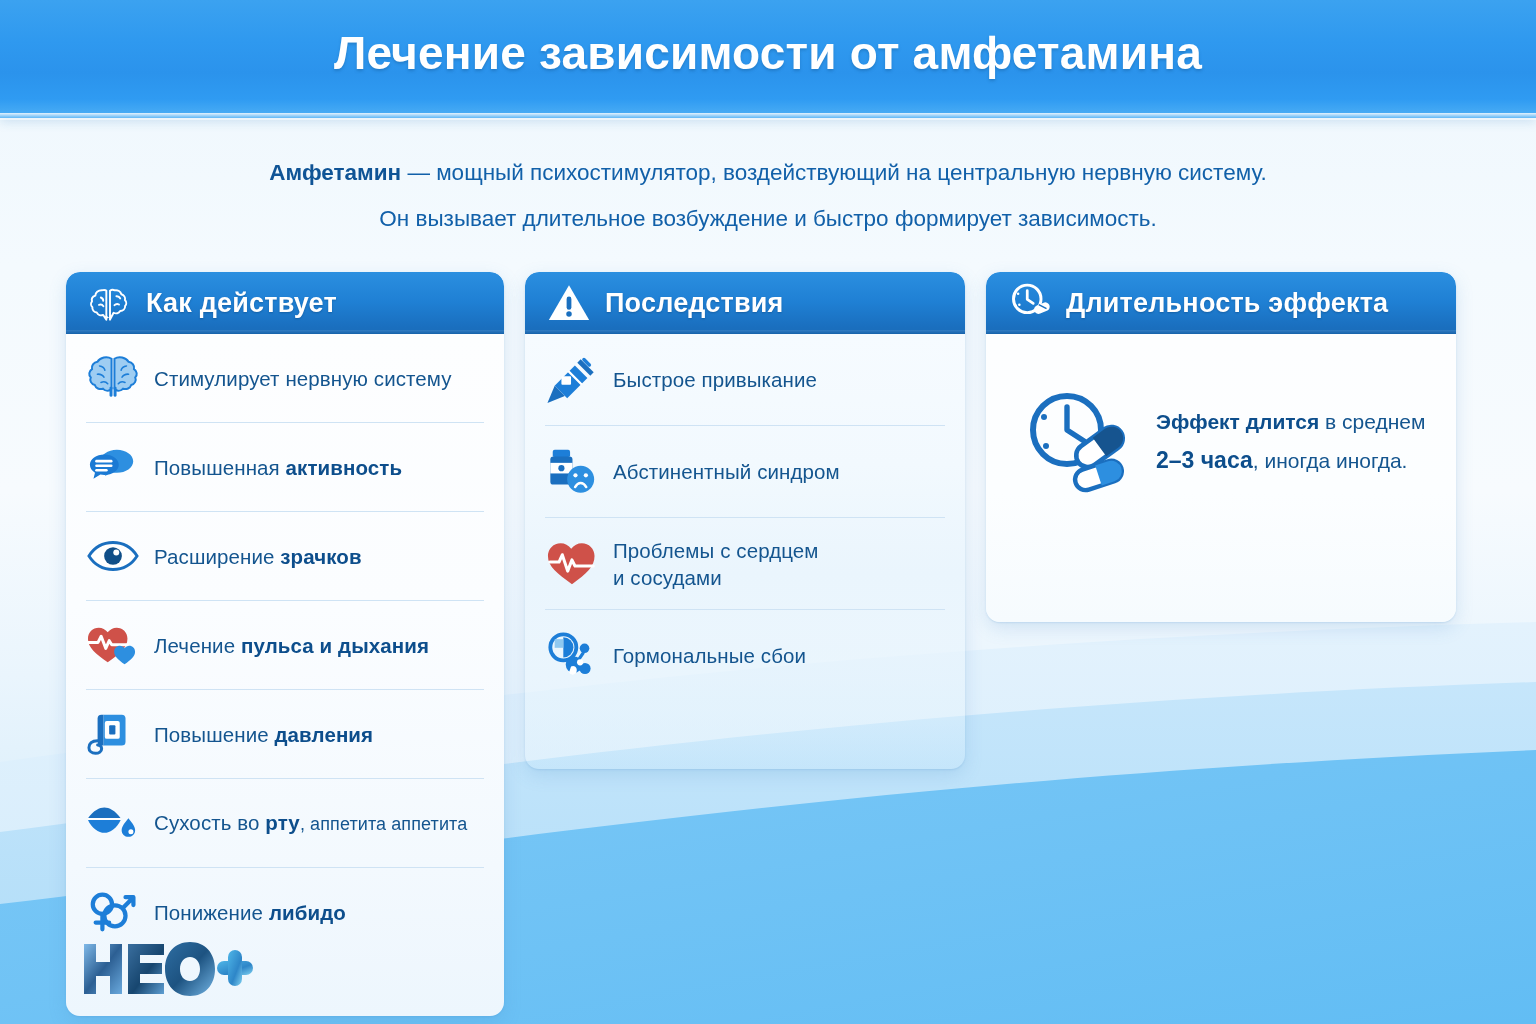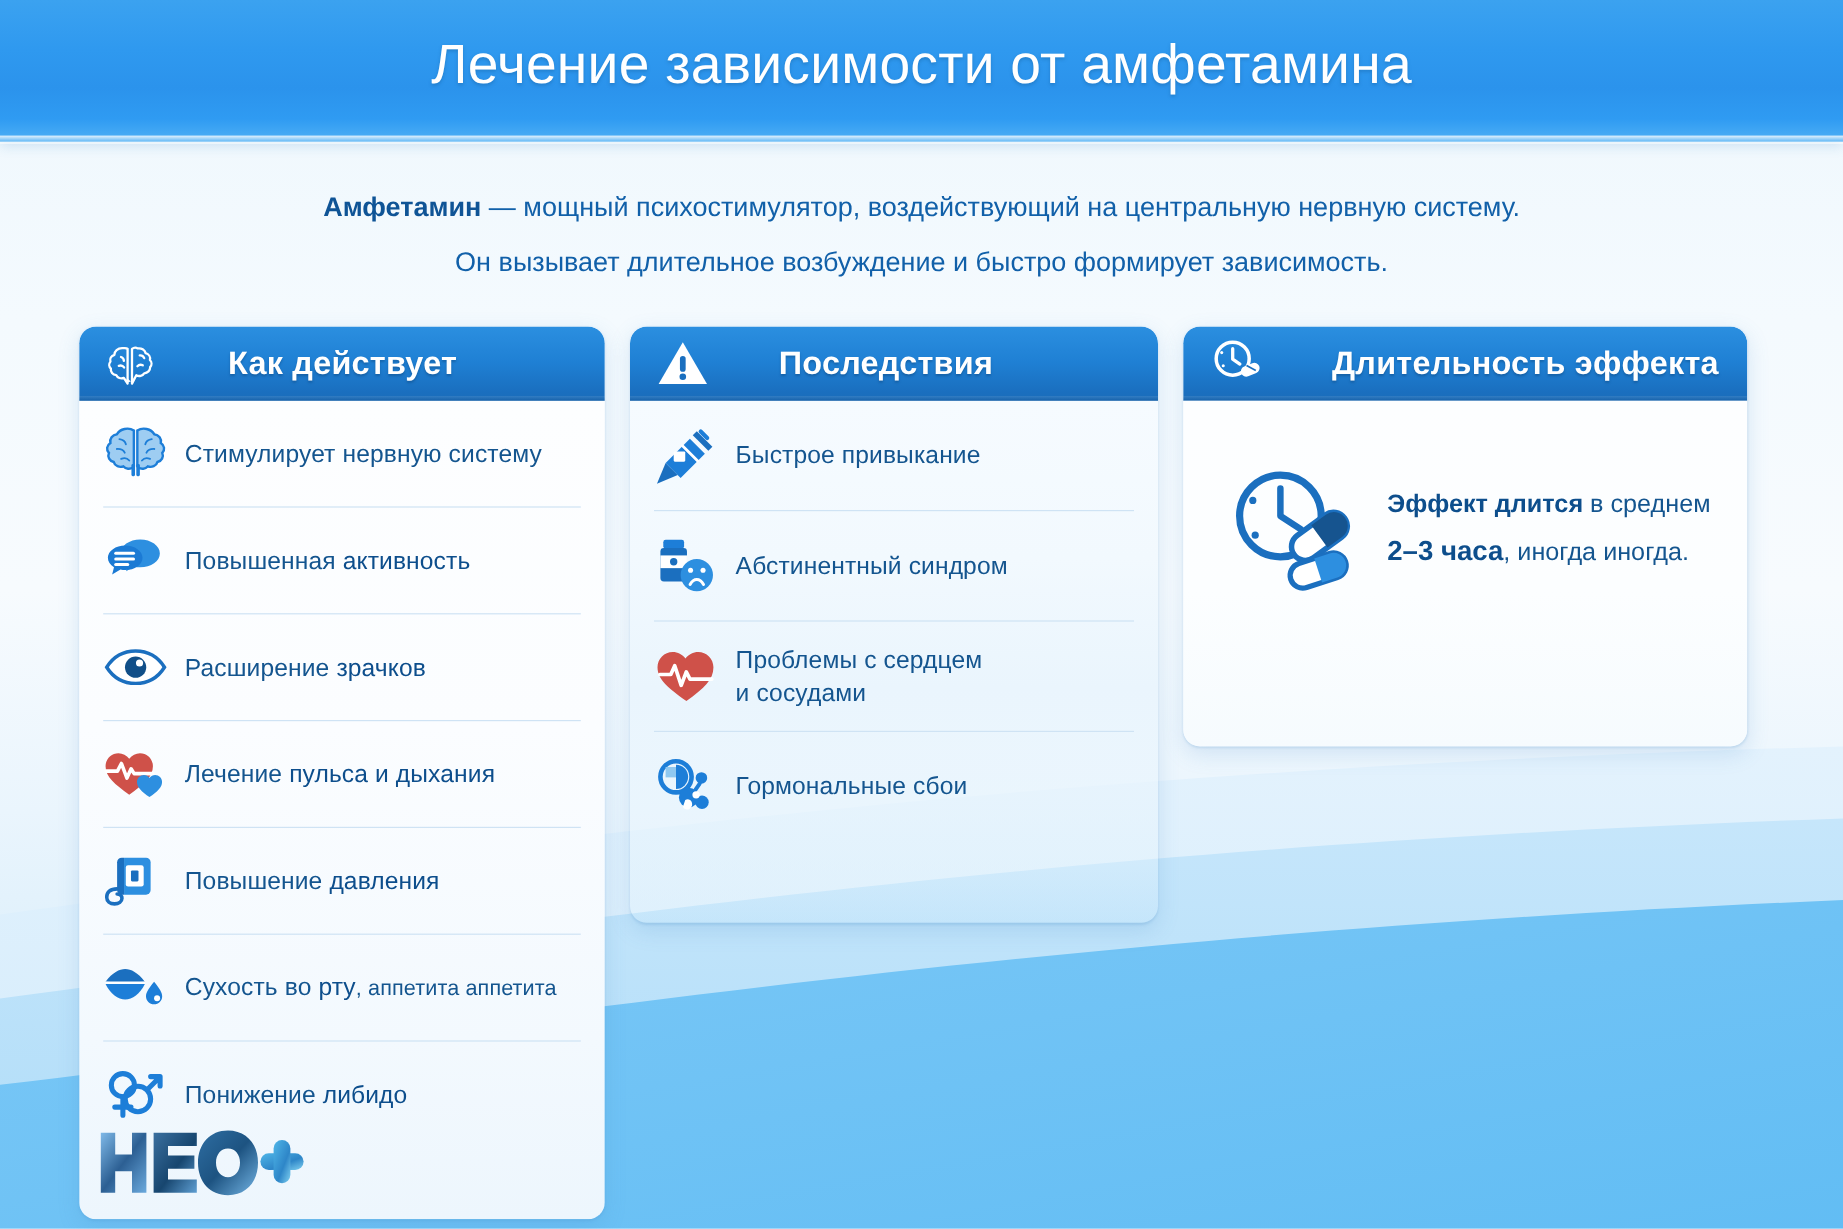--- a/index.html
+++ b/index.html
@@ -25,21 +25,21 @@
     position:absolute;left:0;top:0;width:1536px;height:118px;
     background:linear-gradient(180deg,#3ba2f0 0%,#2f99ef 35%,#2b93ec 62%,#2f9bf2 84%,#4fb0f5 100%);
     box-shadow:0 2px 0 rgba(255,255,255,.55), 0 4px 10px rgba(40,120,190,.18);
   }
   .header:after{
     content:"";position:absolute;left:0;right:0;bottom:0;height:5px;
     background:linear-gradient(180deg,rgba(255,255,255,.85),rgba(255,255,255,.1));
   }
   .header-title{
     position:absolute;left:0;right:0;top:26px;text-align:center;
-    font-size:46px;font-weight:normal;color:#ffffff;letter-spacing:.2px;
+    font-size:46px;font-weight:bold;color:#ffffff;letter-spacing:.2px;
     text-shadow:0 2px 3px rgba(18,82,140,.35);
     white-space:nowrap;
   }
 
   
   .intro{
     position:absolute;left:0;right:0;top:150px;text-align:center;
     color:#155fa8;
   }
   .intro .line{font-size:22.5px;line-height:46px;color:#1160a9;}
@@ -54,39 +54,39 @@
     position:relative;height:62px;display:flex;align-items:center;gap:14px;padding-left:22px;
     background:linear-gradient(180deg,#2b8fe0 0%,#1f80d4 48%,#1a6fbf 88%,#1a6cb9 100%);
     border-radius:14px 14px 0 0;
   }
   .card-head:after{
     content:"";position:absolute;left:0;right:0;bottom:0;height:4px;
     background:linear-gradient(180deg,rgba(255,255,255,.10),rgba(10,70,130,.28));
   }
   .card-head .ttl{
     font-size:27px;font-weight:bold;color:#fff;letter-spacing:.2px;
-    text-shadow:0 1px 2px rgba(10,60,110,.4);white-space:nowrap;margin-left:44px;
+    text-shadow:0 1px 2px rgba(10,60,110,.4);white-space:nowrap;
   }
   .card-head .hicon{flex:0 0 auto;width:44px;height:44px;display:block;}
   .card-body{
     background:linear-gradient(180deg,#fdfeff 0%,#fbfdff 40%,#f3f9fe 78%,#edf6fd 100%);
     padding:0 20px;
   }
 
   .row{
     display:flex;align-items:center;gap:14px;
     border-bottom:1px solid #cfe3f4;
     min-height:78px;padding:6px 0;
   }
   .row:last-child{border-bottom:none;}
   .row .ricon{flex:0 0 auto;width:54px;height:52px;display:block;}
   .row .rtext{
     font-size:20.5px;line-height:27px;color:#14558f;letter-spacing:.1px;
   }
-  .row .rtext b{font-weight:normal;color:#0d4e8c;}
+  .row .rtext b{font-weight:bold;color:#0d4e8c;}
   .row .rtext .sm{font-size:18px;}
 
   
   #card1{left:66px;top:272px;width:438px;}
   #card1 .card-body{padding-bottom:60px;}
   #card1 .row{min-height:76px;}
 
   
   #card2{left:525px;top:272px;width:440px;}
   #card2 .card-body{

